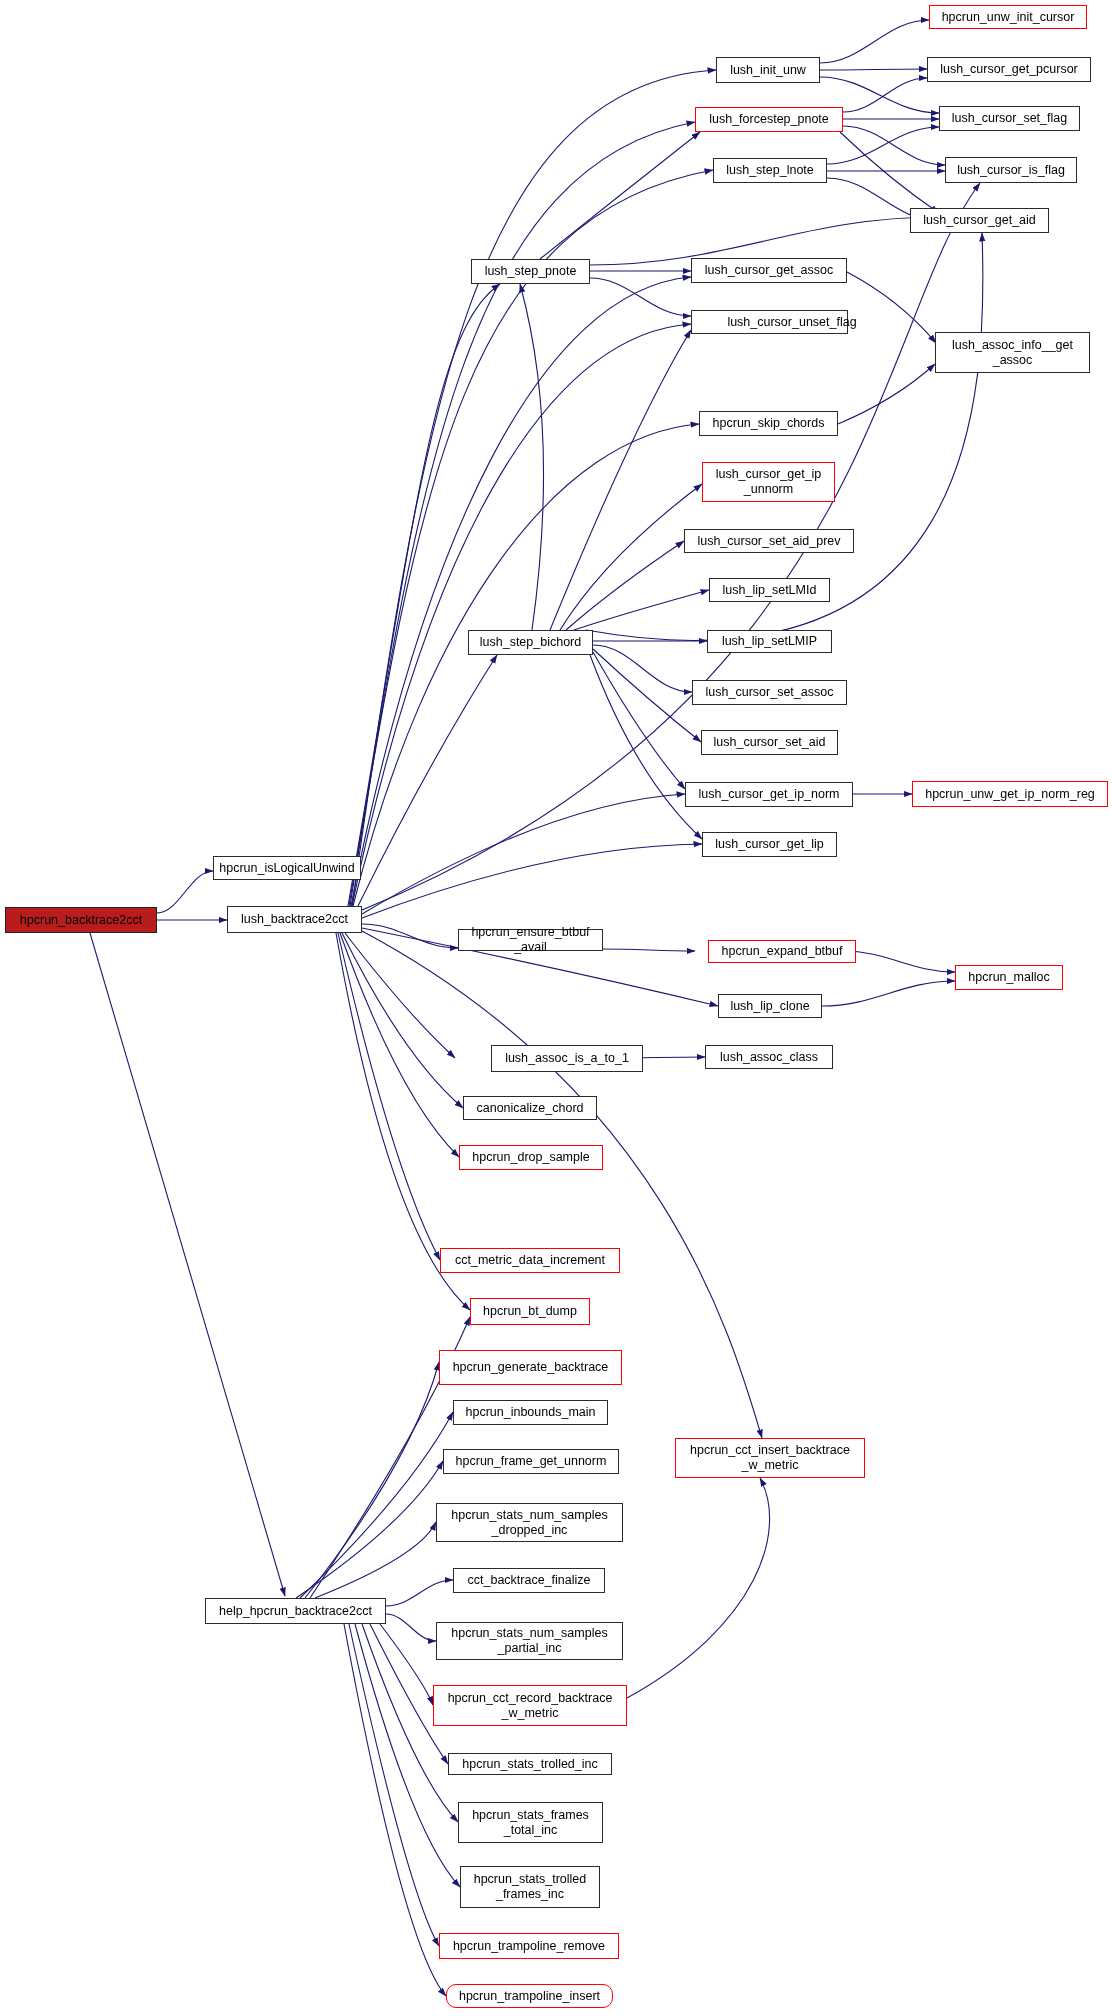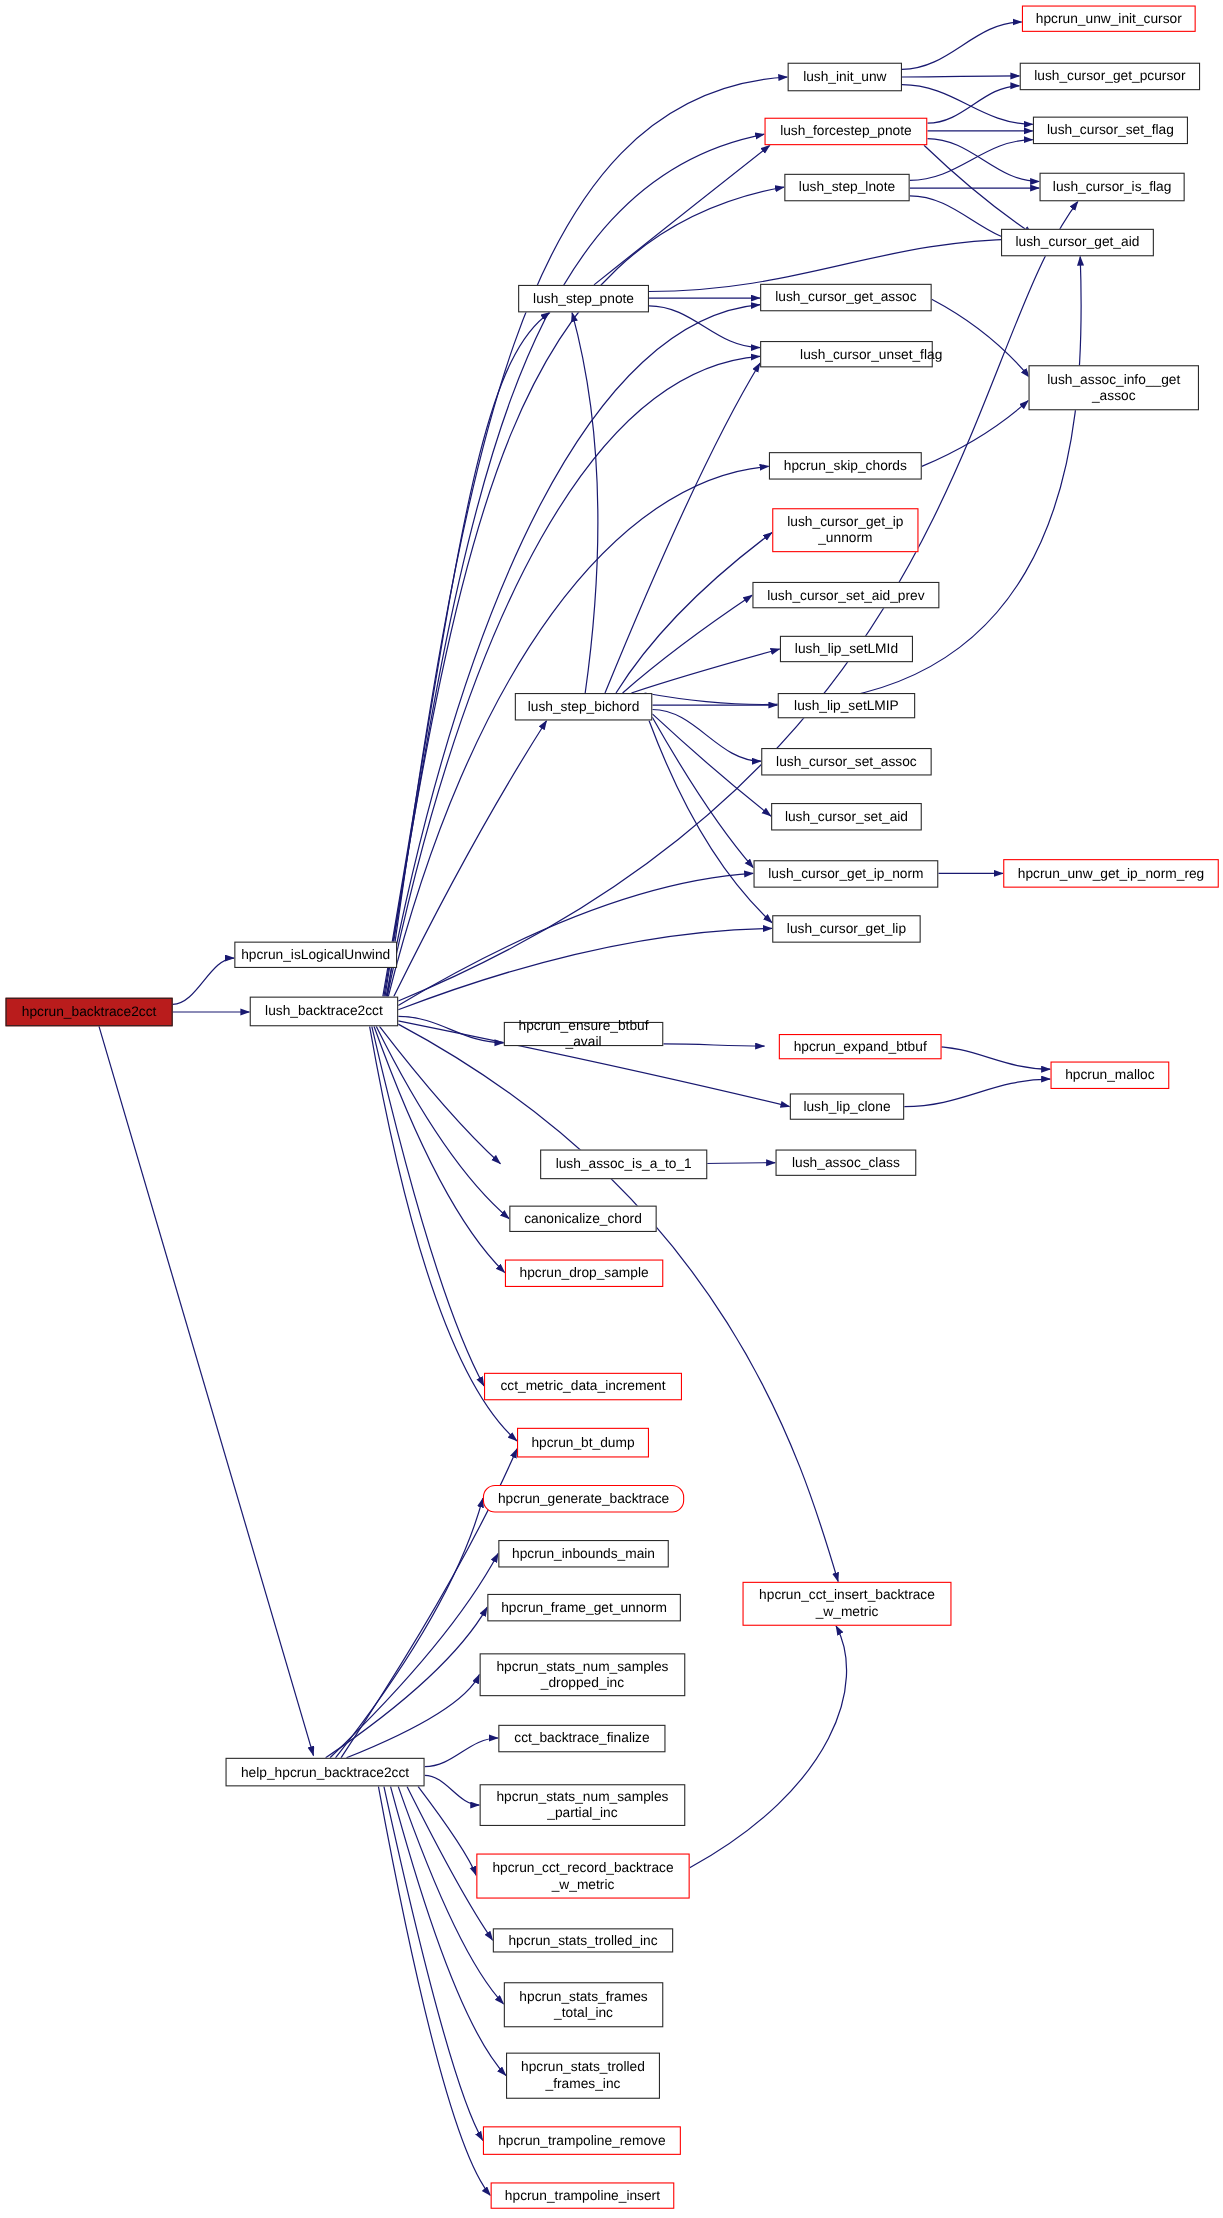--- a/index.html
+++ b/index.html
@@ -141,32 +141,32 @@
 _avail</div>
     <div class="node red" style="left: 695px; top: 940px; width: 148px; height: 23px; margin-left: 13px;">hpcrun_expand_btbuf</div>
     <div class="node red" style="left: 955px; top: 965px; width: 108px; height: 25px;">hpcrun_malloc</div>
     <div class="node" style="left: 718px; top: 994px; width: 104px; height: 24px;">lush_lip_clone</div>
     <div class="node" style="left: 455px; top: 1045px; width: 152px; height: 27px; margin-left: 36px;">lush_assoc_is_a_to_1</div>
     <div class="node" style="left: 705px; top: 1045px; width: 128px; height: 24px;">lush_assoc_class</div>
     <div class="node" style="left: 463px; top: 1096px; width: 134px; height: 24px;">canonicalize_chord</div>
     <div class="node red" style="left: 459px; top: 1145px; width: 144px; height: 25px; text-align: center;">hpcrun_drop_sample</div>
     <div class="node red" style="left: 440px; top: 1248px; width: 180px; height: 25px;">cct_metric_data_increment</div>
     <div class="node red" style="left: 470px; top: 1298px; width: 120px; height: 27px;">hpcrun_bt_dump</div>
-    <div class="node red" style="left: 439px; top: 1350px; width: 183px; height: 25px; border-radius: 11px;">hpcrun_generate_backtrace</div>
+    <div class="node red" style="left: 439px; top: 1350px; width: 183px; height: 35px;">hpcrun_generate_backtrace</div>
     <div class="node" style="left: 453px; top: 1400px; width: 155px; height: 25px;">hpcrun_inbounds_main</div>
     <div class="node" style="left: 443px; top: 1449px; width: 176px; height: 25px;">hpcrun_frame_get_unnorm</div>
     <div class="node" style="left: 436px; top: 1503px; width: 187px; height: 39px;">hpcrun_stats_num_samples
 _dropped_inc</div>
     <div class="node" style="left: 453px; top: 1568px; width: 152px; height: 25px;">cct_backtrace_finalize</div>
     <div class="node" style="left: 436px; top: 1622px; width: 187px; height: 38px;">hpcrun_stats_num_samples
 _partial_inc</div>
     <div class="node red" style="left: 433px; top: 1685px; width: 194px; height: 41px;">hpcrun_cct_record_backtrace
 _w_metric</div>
     <div class="node" style="left: 448px; top: 1753px; width: 164px; height: 22px;">hpcrun_stats_trolled_inc</div>
     <div class="node" style="left: 458px; top: 1802px; width: 145px; height: 41px;">hpcrun_stats_frames
 _total_inc</div>
     <div class="node" style="left: 460px; top: 1866px; width: 140px; height: 42px;">hpcrun_stats_trolled
 _frames_inc</div>
     <div class="node red" style="left: 439px; top: 1933px; width: 180px; height: 26px;">hpcrun_trampoline_remove</div>
-    <div class="node red" style="left: 446px; top: 1984px; width: 167px; height: 24px;">hpcrun_trampoline_insert</div>
+    <div class="node red" style="left: 446px; top: 1984px; width: 167px; height: 24px; border-radius: 10px;">hpcrun_trampoline_insert</div>
     <div class="node red" style="left: 675px; top: 1438px; width: 190px; height: 40px;">hpcrun_cct_insert_backtrace
 _w_metric</div>
   </div>
 
 </body></html>

